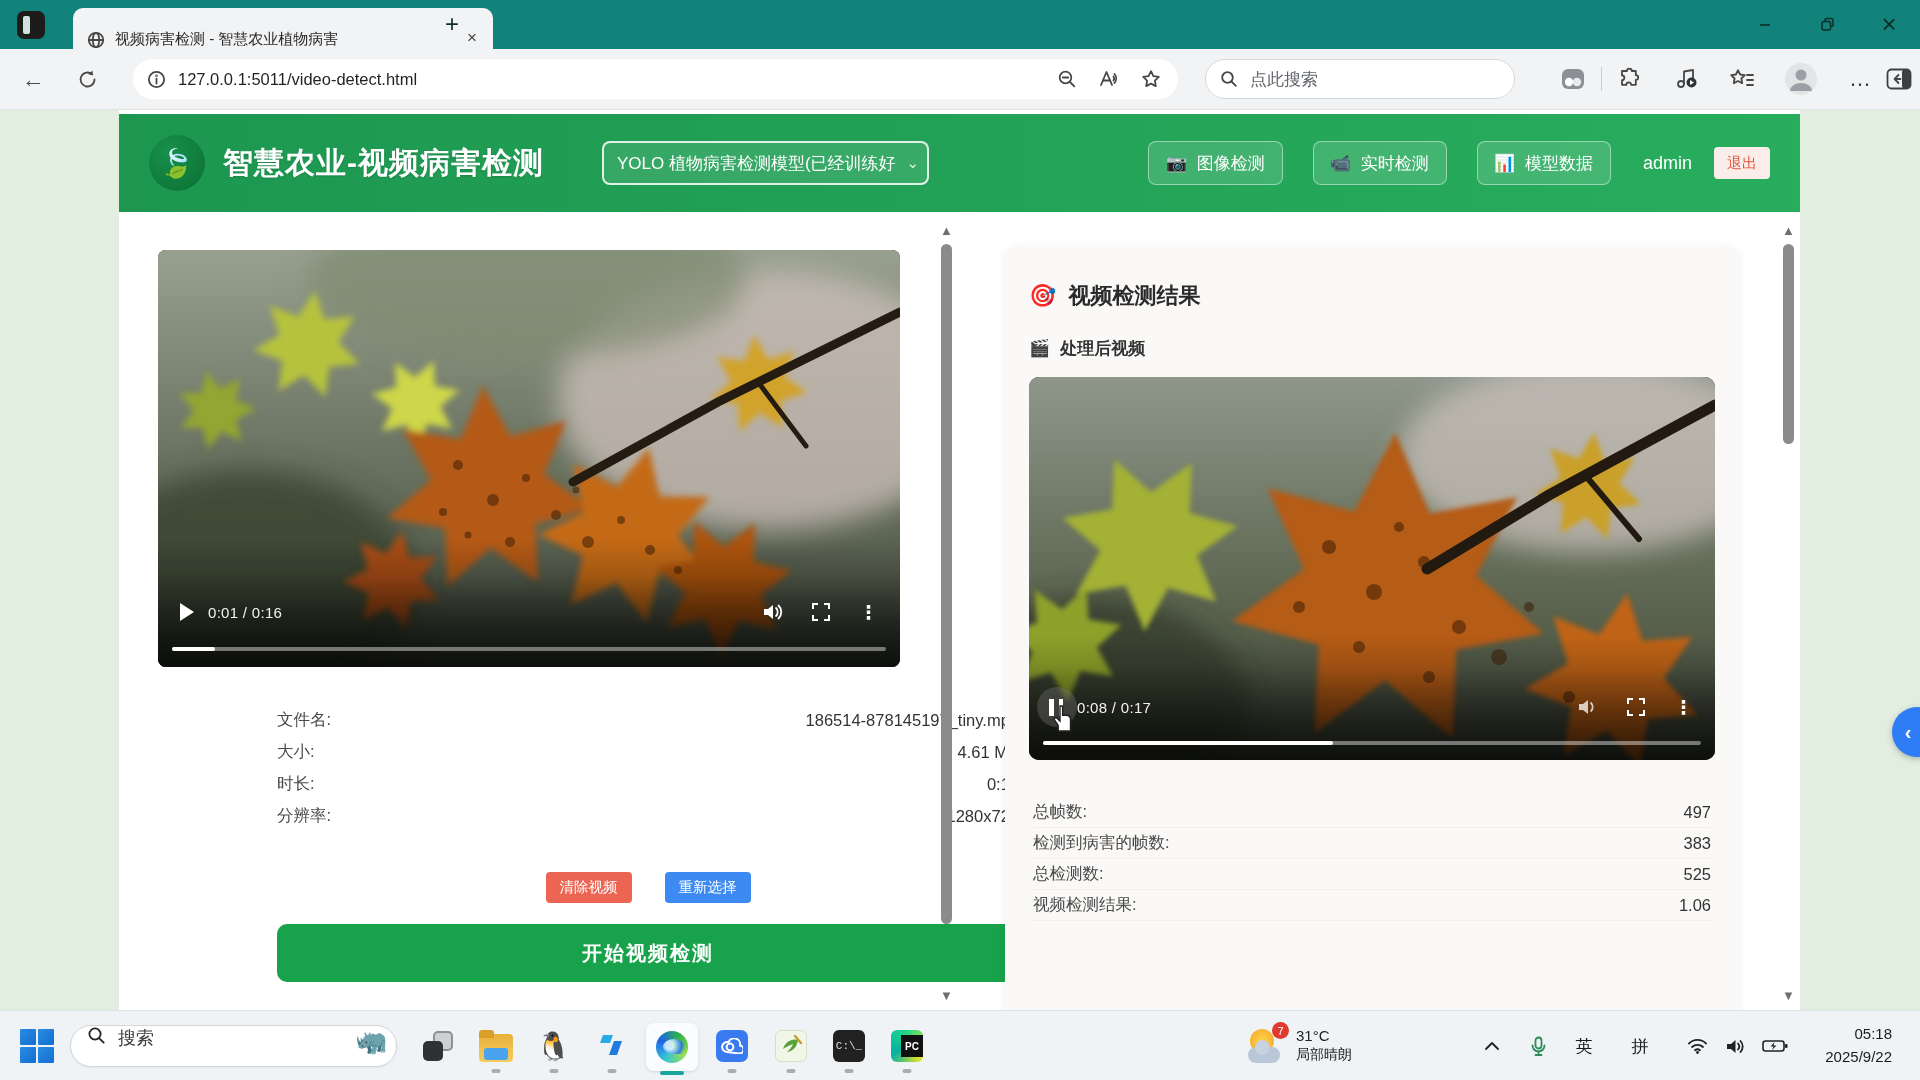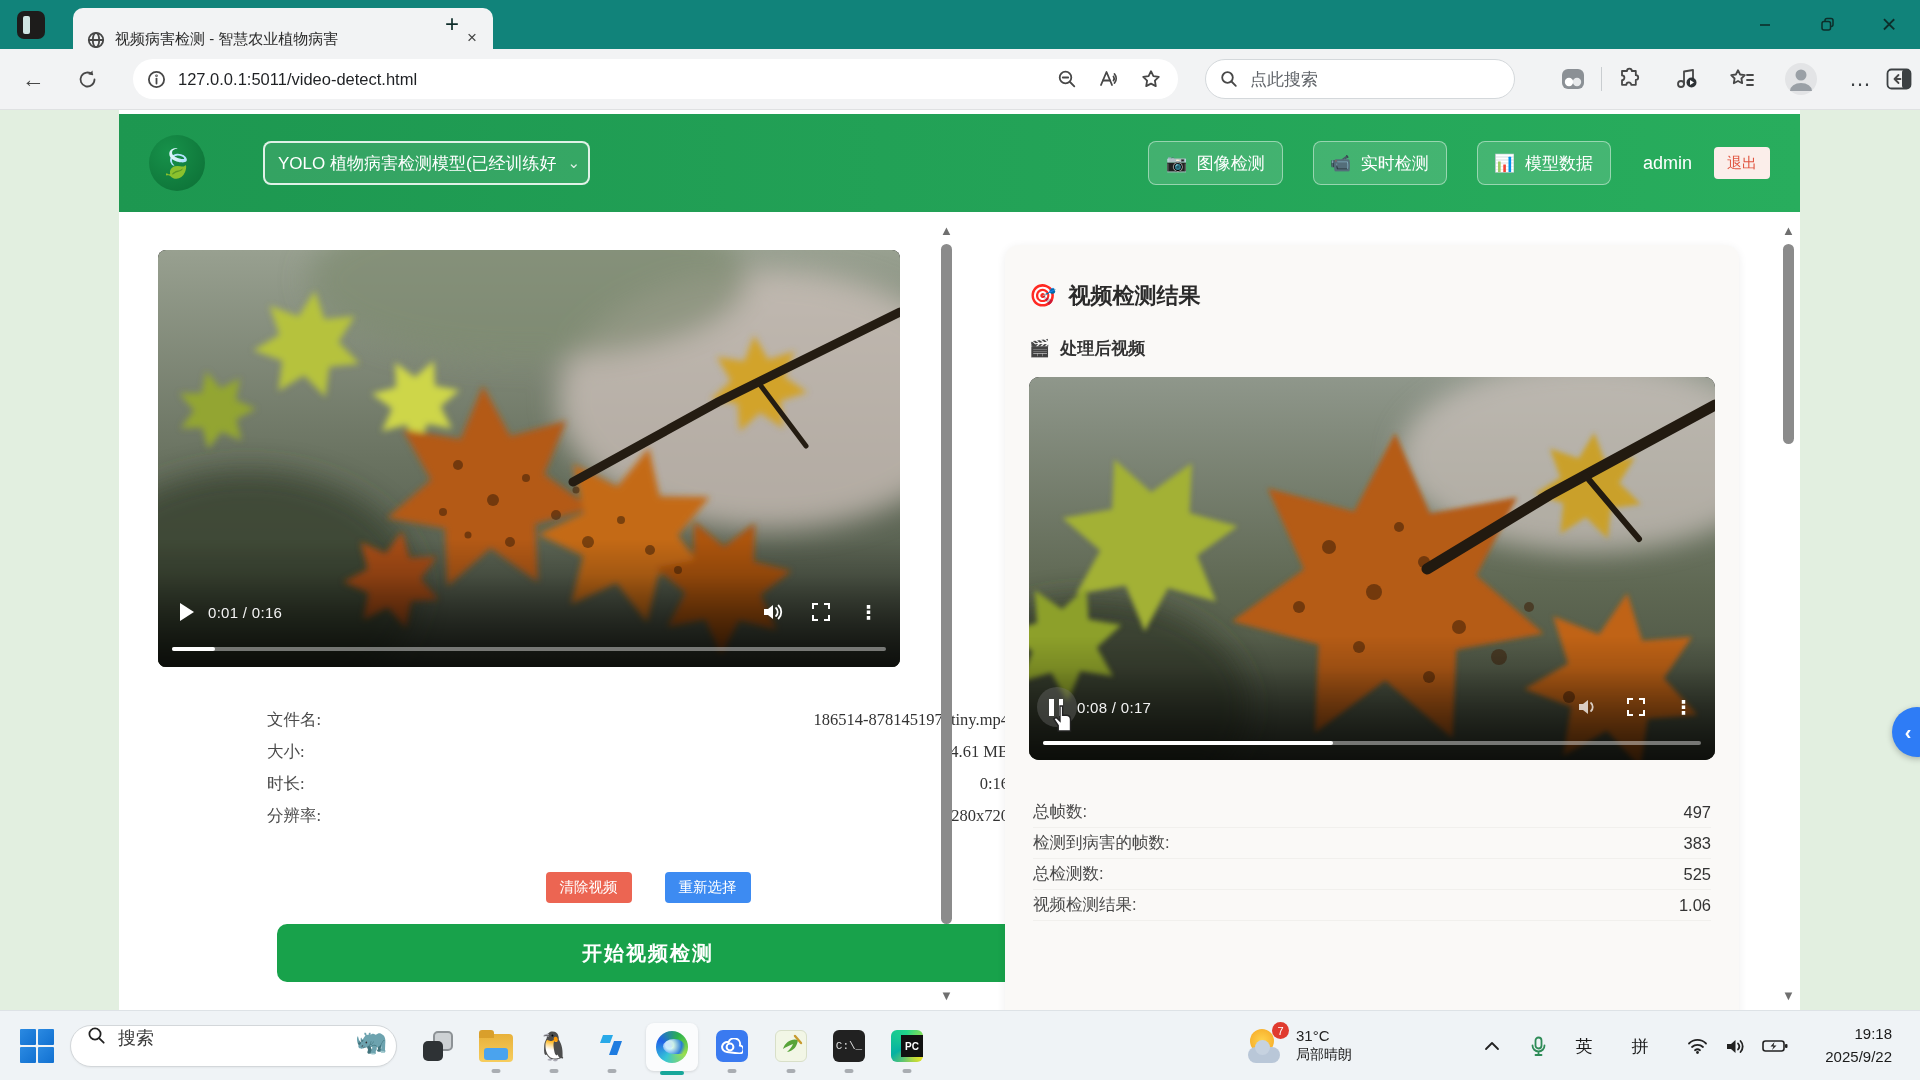--- a/index.html
+++ b/index.html
@@ -55,21 +55,21 @@
   .play-tri { width:0; height:0; border-left:14px solid #fff; border-top:9px solid transparent; border-bottom:9px solid transparent; margin-left:22px; }
   .pause-bars { display:flex; gap:5px; margin-left:20px; position:relative; }
   .pause-bars i { width:4.5px; height:17px; background:#fff; display:block; }
   .pause-halo { position:absolute; left:8px; width:40px; height:40px; border-radius:50%; background:rgba(120,120,120,.35); }
   .vdots { color:#fff; font-size:19px; font-weight:bold; letter-spacing:1px; }
   .vprogress { position:absolute; left:14px; right:14px; height:4px; border-radius:2px; background:rgba(255,255,255,.42); }
   .vprogress .fill { height:100%; border-radius:2px; background:#fff; }
   .cursor-hand { position:absolute; pointer-events:none; }
 
   
-  .info-rows { position:absolute; left:148px; top:594px; width:742px;font-family:Liberation Serif, serif; }
+  .info-rows { position:absolute; left:158px; top:594px; width:742px; }
   .info-row { display:flex; height:32px; align-items:center; font-size:16.5px; }
   .info-row .lab { color:#4a4a4a; }
   .info-row .val { margin-left:auto; color:#333; }
   .btn-row { position:absolute; left:158px; top:762px; width:742px; display:flex; justify-content:center; gap:33px; }
   .btn-sm { height:31px; padding:0 14px; border-radius:4px; color:#fff; font-size:14.5px; display:flex; align-items:center; }
   .btn-clear { background:#ec6552; }
   .btn-reselect { background:#3d8bf2; }
   .btn-start { position:absolute; left:158px; top:814px; width:742px; height:58px; background:#18a24b; border-radius:10px; color:#fff; font-size:20px; font-weight:bold; display:flex; align-items:center; justify-content:center; letter-spacing:2px; }
 
   
@@ -266,20 +266,21 @@
           <path d="M12.5 8 l-4 4 4 4 M8.5 12 h6" class="gray-stroke"></path>
         </svg>
     </div>
   </div>
 
   <div class="page">
     <div class="content">
 
       <div class="app-header">
         <div class="logo">🍃</div>
+        <div class="app-title">智慧农业-视频病害检测</div>
         <div class="model-select">
           <span>YOLO 植物病害检测模型(已经训练好</span>
           <span class="chev">⌄</span>
         </div>
         <div class="hdr-spacer"></div>
         <div class="hdr-btn">
           <span>📷</span>
           <span>图像检测</span>
         </div>
         <div class="hdr-btn">
@@ -653,18 +654,18 @@
         </svg>
     </div>
     <div class="tray-item" style="left:1758px; width:34px;">
       <svg width="26" height="14" viewBox="0 0 26 14">
           <rect x="1" y="2" width="21" height="10" rx="2.5" fill="none" stroke="#222" stroke-width="1.6"></rect>
           <rect x="23" y="5" width="2.5" height="4" rx="1" fill="#222"></rect>
           <path d="M12.5 3 L8.5 7.5 L11.5 7.5 L10 11 L14.5 6.5 L11.5 6.5 Z" fill="#222"></path>
         </svg>
     </div>
     <div class="clock">
-      <div>19:18</div>
+      <div>05:18</div>
       <div>2025/9/22</div>
     </div>
   </div>
 
 </div>
 
 </body></html>

